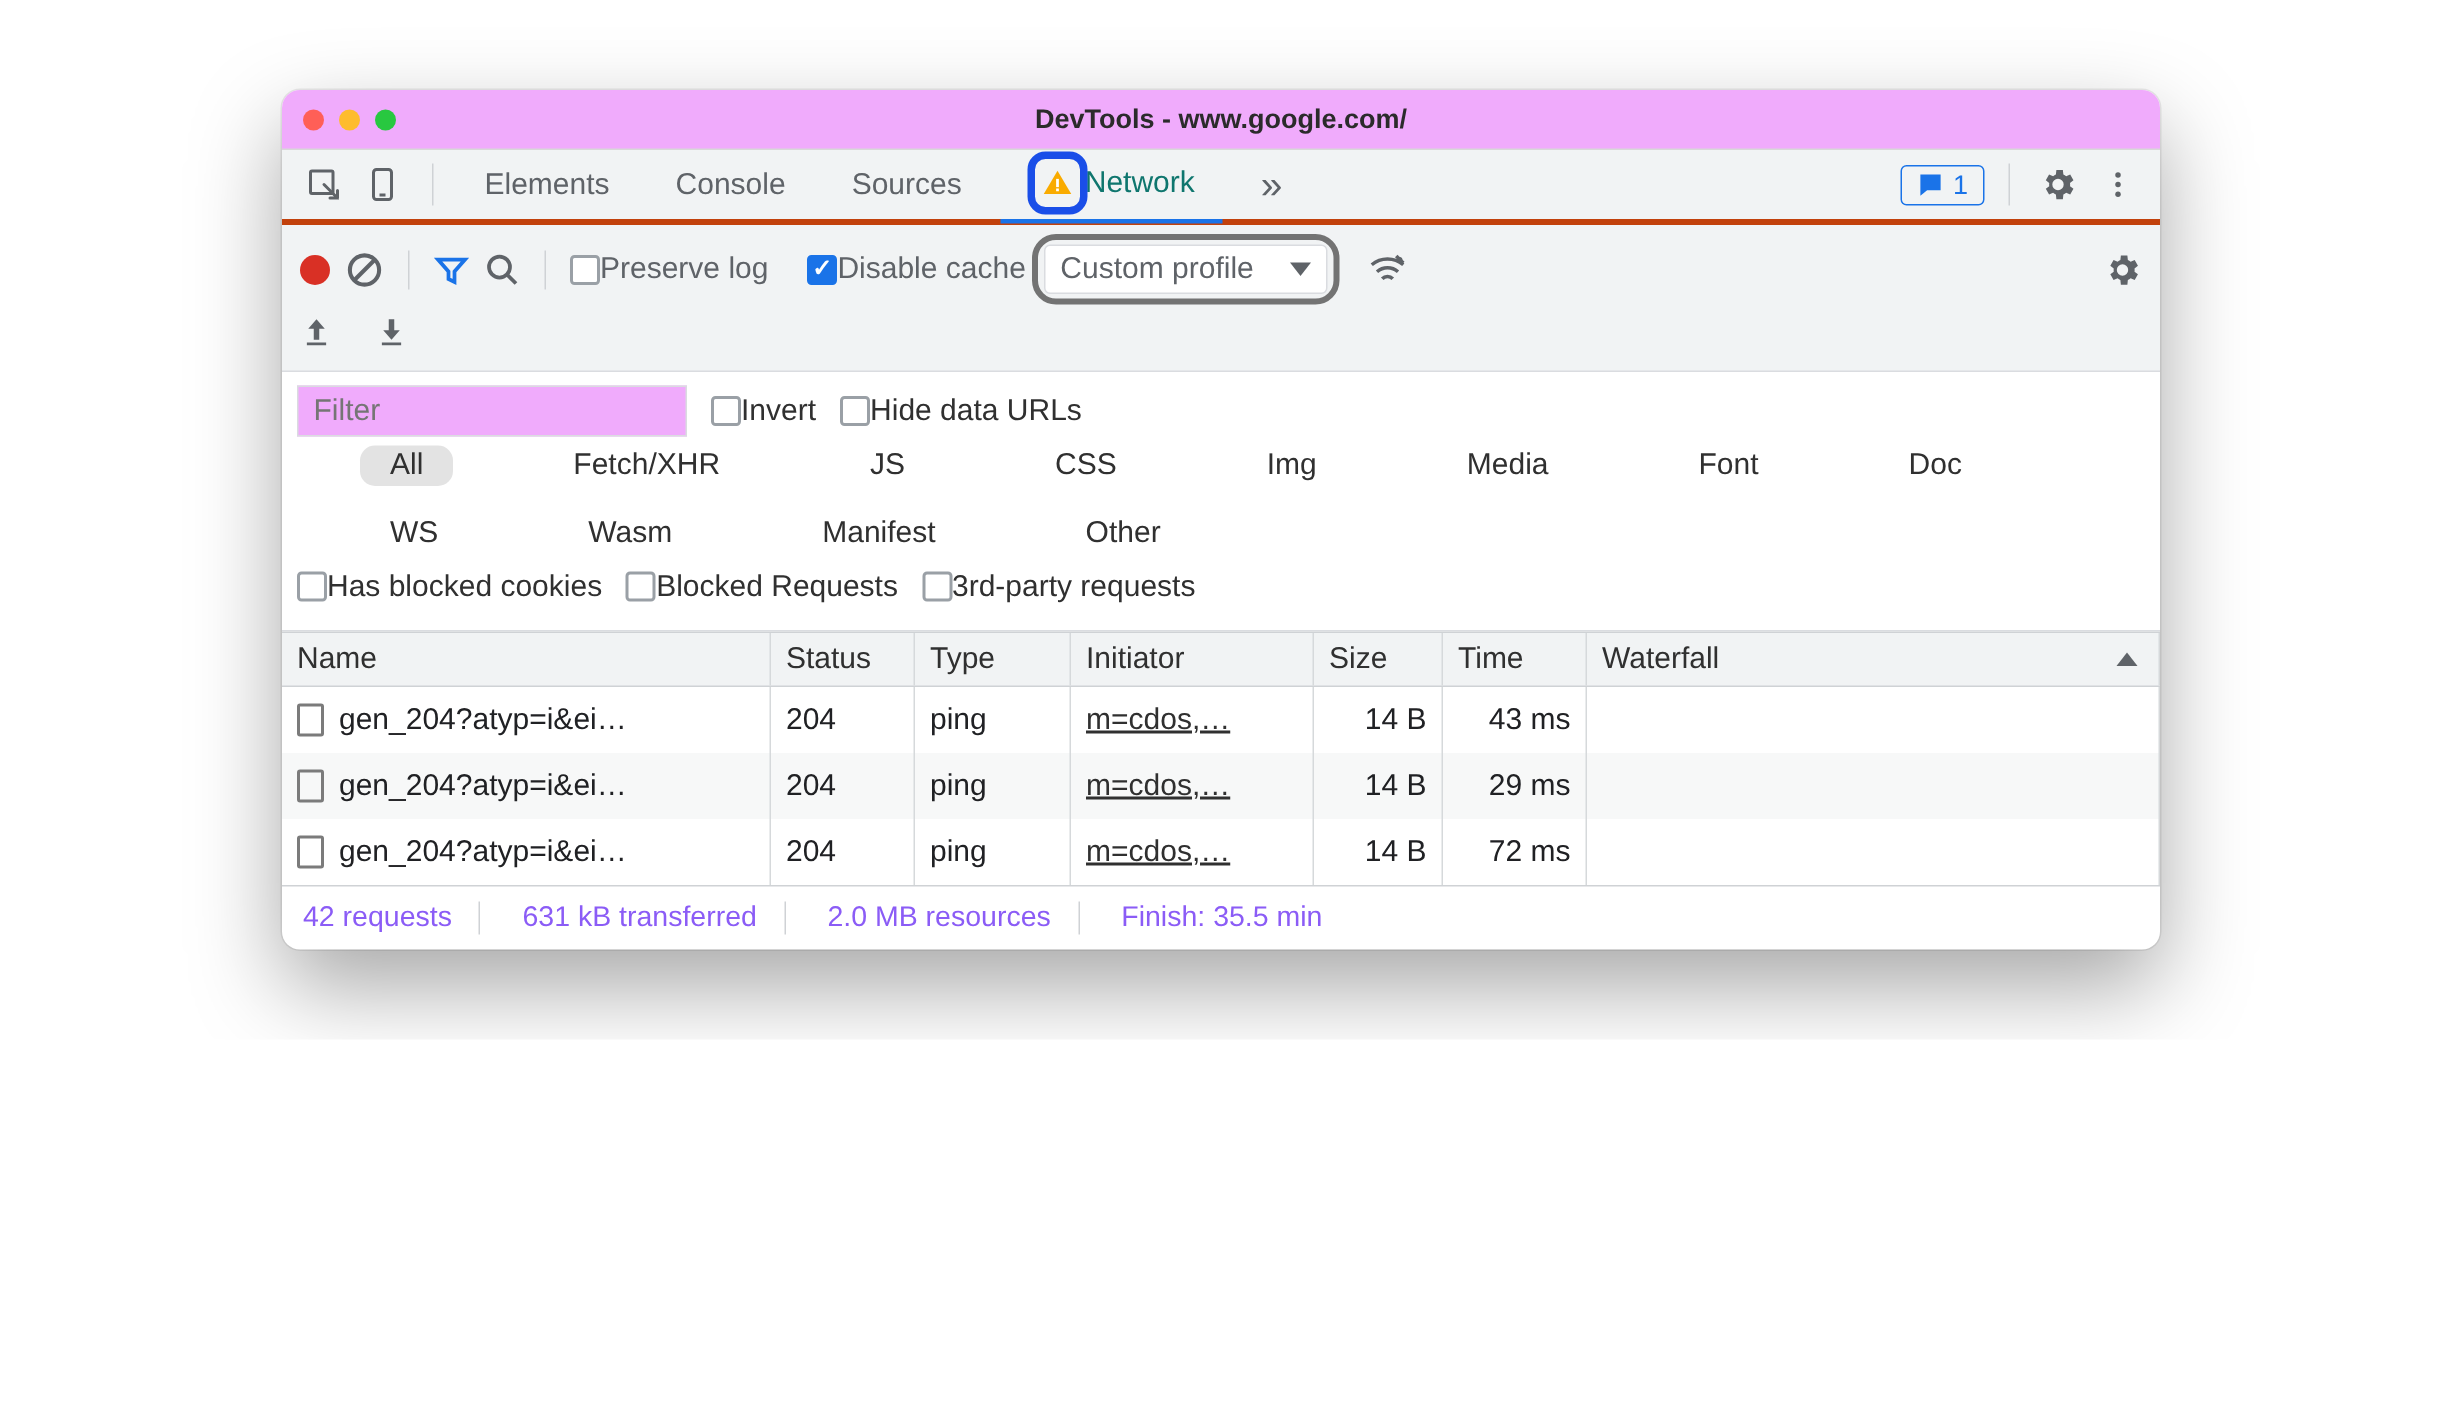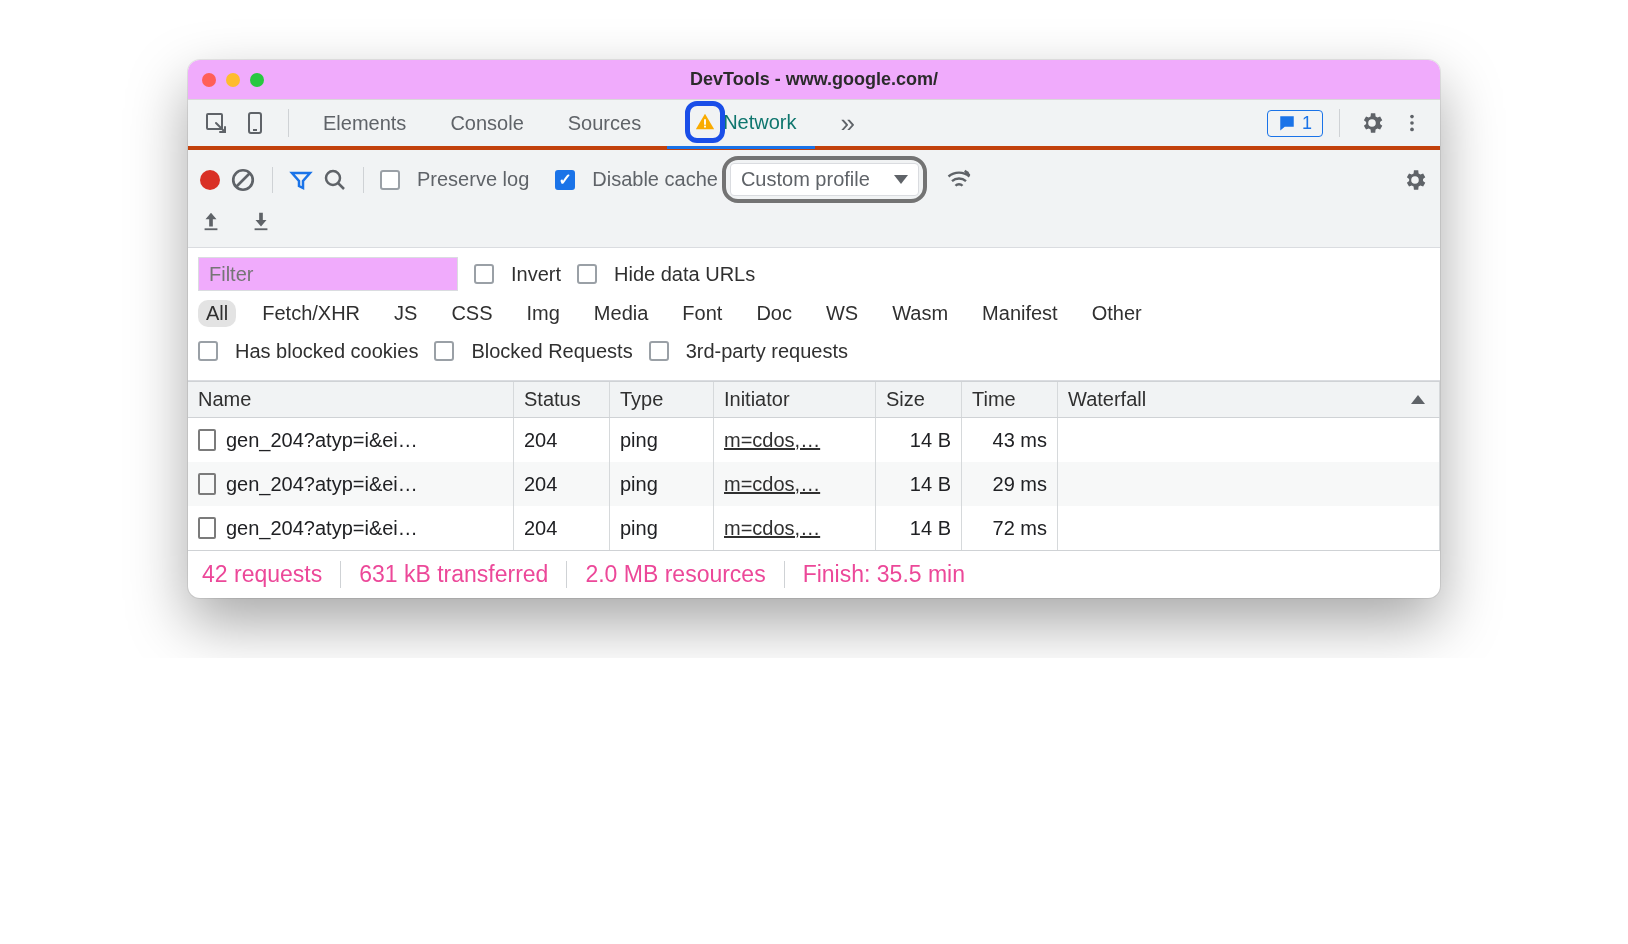--- a/index.html
+++ b/index.html
@@ -61,44 +61,44 @@
   font-size:20px;
   color:#5f6368;
 }
 .tb-row { display:flex; align-items:center; gap:10px; min-height:44px;}
 .rec-dot { width:20px; height:20px; border-radius:50%; background:#d93025; cursor:pointer;}
 .iconbtn { cursor:pointer; display:flex; align-items:center; justify-content:center;}
 .tb-sep { width:1px; height:26px; background:#cfd2d5; margin:0 6px;}
 .cb { width:20px; height:20px; border:2px solid #9aa0a6; border-radius:3px; display:inline-flex; align-items:center; justify-content:center; cursor:pointer; background:#fff;}
 .cb.checked { background:#1a73e8; border-color:#1a73e8;}
 .cb.checked::after { content:"✓"; color:#fff; font-size:16px; font-weight:bold; line-height:1;}
-.cb-wrap { display:flex; align-items:center; gap:17px; cursor:pointer;}
+.cb-wrap { display:flex; align-items:center; gap:0; cursor:pointer;}
 .throttle-ring { border:4px solid #737373; border-radius:16px; padding:3px 4px; display:flex; align-items:center; margin-left:-6px;}
 .select { background:#fff; border:1px solid #dadce0; border-radius:4px; padding:4px 10px; display:flex; align-items:center; gap:24px; color:#5f6368; cursor:pointer; font-size:20px;}
 .tri-down { width:0;height:0;border-left:7px solid transparent;border-right:7px solid transparent;border-top:9px solid #5f6368;}
 
 .filterbar { background:#fff; border-bottom:1px solid #dadce0; padding:6px 12px 10px 4px; font-size:20px; color:#303030;}
 .filter-row { display:flex; align-items:center; gap:16px; min-height:38px; flex-wrap:wrap; padding:3px 0;}
 .filter-input { border:1px solid #dadce0; width:260px; height:34px; padding:0 10px; font-size:20px; color:#5f6368; outline:none; margin-left:6px; background:#f0abfc;}
-.type-chip { padding:2px 8px; cursor:pointer; border-radius:10px;}
+.type-chip { padding:2px 20px; cursor:pointer; border-radius:10px;margin-left:42px;}
 .type-chip.active { background:#e3e3e3; }
 
 .tablehead { display:flex; background:#f1f3f4; border-top:1px solid #cfd2d5; border-bottom:1px solid #cfd2d5; font-size:20px; color:#303030;}
 .th,.td { padding:6px 10px; border-right:1px solid #d6d9db; overflow:hidden; white-space:nowrap; text-overflow:ellipsis;}
 .th { display:flex; align-items:center; justify-content:space-between; cursor:pointer;}
 .c-name { width:326px;} .c-status{width:96px;} .c-type{width:104px;} .c-init{width:162px;} .c-size{width:86px; text-align:right;} .c-time{width:96px; text-align:right;} .c-wf{flex:1;}
 .row { display:flex; font-size:20px; height:44px; align-items:center;}
 .row:nth-child(odd){background:#fff;} .row:nth-child(even){background:#f7f8f8;}
 .row .td { height:44px; display:flex; align-items:center;}
 .doc-icon { width:18px; height:22px; border:2px solid #7b7b7b; border-radius:2px; margin-right:10px; flex:0 0 18px;}
 .init-link { text-decoration:underline; color:#303030;}
 .sort-tri { width:0;height:0;border-left:7px solid transparent;border-right:7px solid transparent;border-bottom:9px solid #5f6368; margin-right:4px;}
 .td.c-size,.td.c-time{justify-content:flex-end;}
 
-.statusbar { display:flex; gap:0; border-top:1px solid #cfd2d5; font-size:23px; color:#ec4899; padding:10px 14px; align-items:center;}
+.statusbar { display:flex; gap:10px; border-top:1px solid #cfd2d5; font-size:19px; color:#8b5cf6; padding:10px 14px; align-items:center;}
 .statusbar .seg { padding:0 18px; border-right:1px solid #cfd2d5;}
 .statusbar .seg:first-child{padding-left:0;}
 .statusbar .seg:last-child{border:none;}
 
 svg { display:block; }
 </style>
 </head>
 <body>
 
 <div class="window">

